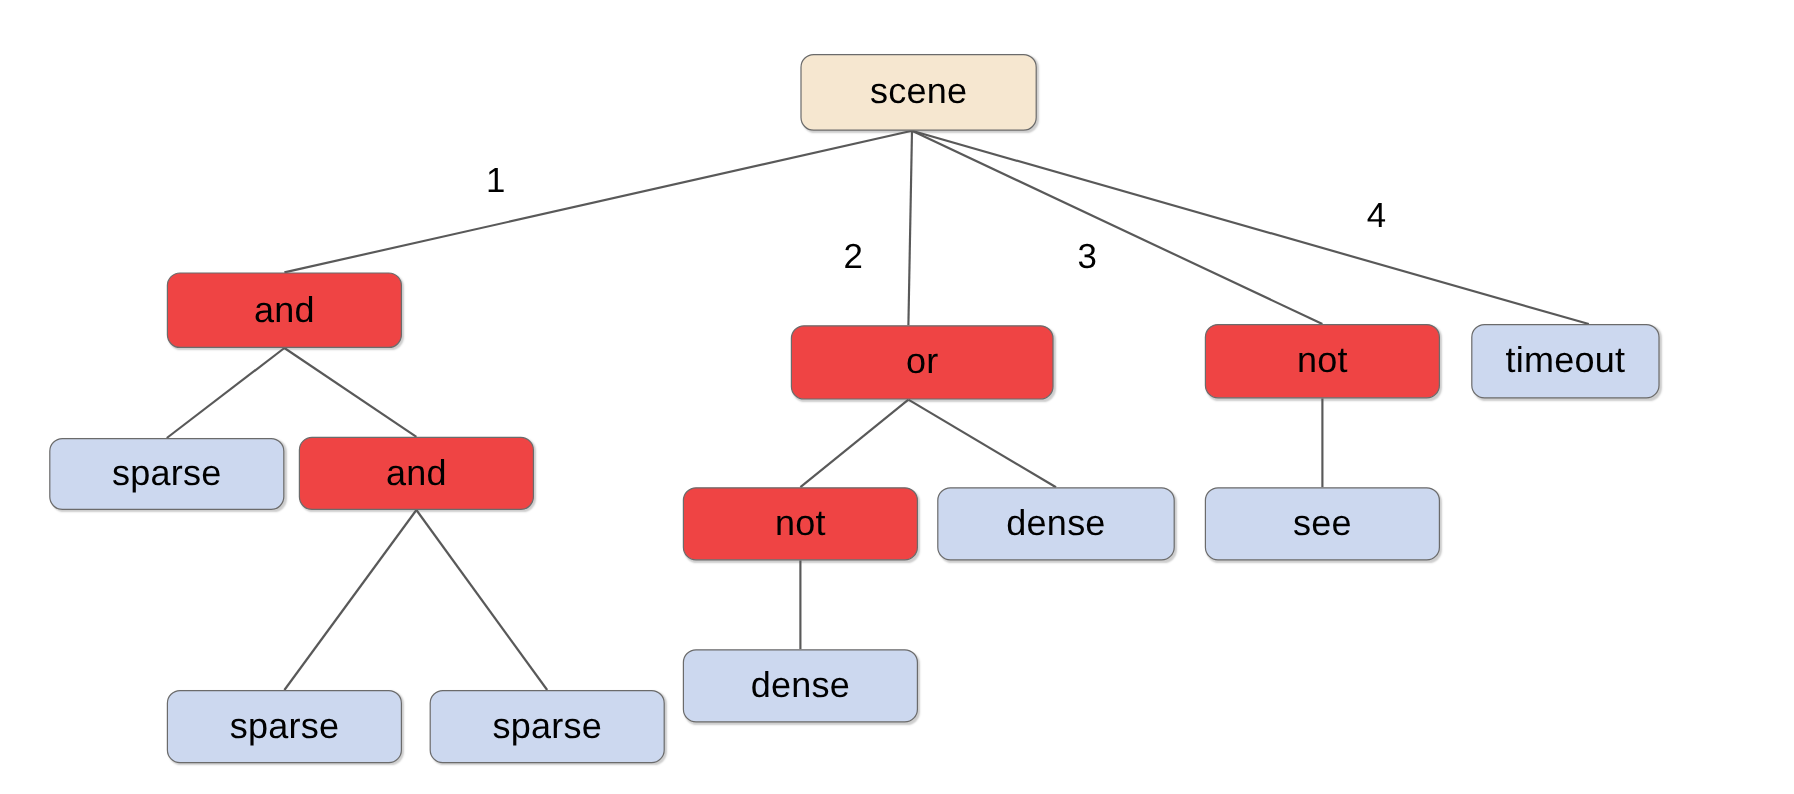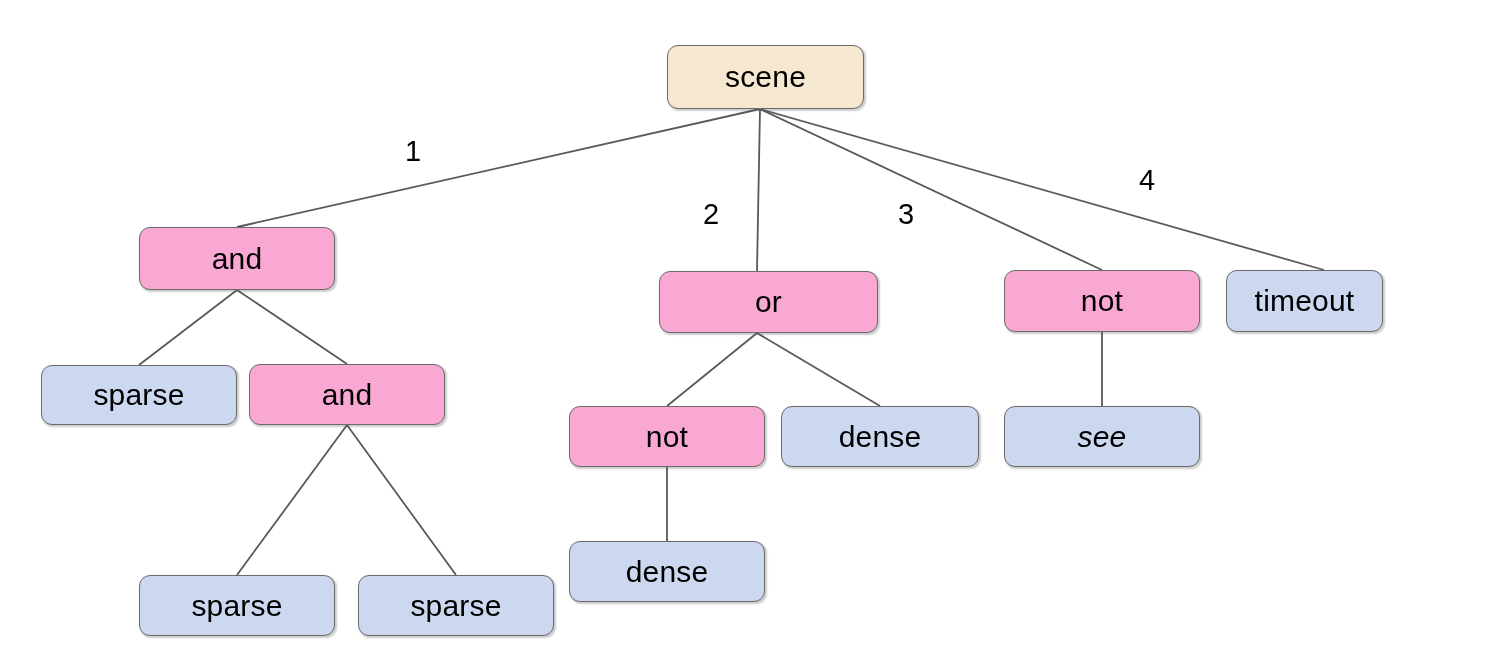--- a/index.html
+++ b/index.html
@@ -32,21 +32,21 @@
     align-items: center;
     justify-content: center;
     color: #000000;
     font-size: 30px;
     line-height: 1;
     letter-spacing: 0.2px;
     box-shadow: 1.5px 1.5px 1.5px rgba(90,90,90,0.30);
     white-space: nowrap;
   }
   .node.root   { background: #f6e7d0; border-color: #6b6b6b; }
-  .node.op     { background: #f9a8d4; border-color: #6b6b6b; }
+  .node.op     { background: #ef4444; border-color: #6b6b6b; }
   .node.leaf   { background: #ccd8ef; border-color: #6b6b6b; }
   .edge-label {
     position: absolute;
     color: #000000;
     font-size: 29px;
     line-height: 1;
     user-select: none;
   }
 </style>
 </head>
@@ -88,21 +88,21 @@
       </div>
       <div class="node op" style="left: 249px; top: 364px; width: 196px; height: 61px;">
         <span>and</span>
       </div>
       <div class="node op" style="left: 569px; top: 406px; width: 196px; height: 61px;">
         <span>not</span>
       </div>
       <div class="node leaf" style="left: 781px; top: 406px; width: 198px; height: 61px;">
         <span>dense</span>
       </div>
-      <div class="node leaf" style="left: 1004px; top: 406px; width: 196px; height: 61px; font-style: italic;">
+      <div class="node leaf" style="left: 1004px; top: 406px; width: 196px; height: 61px;">
         <span>see</span>
       </div>
       <div class="node leaf" style="left: 569px; top: 541px; width: 196px; height: 61px;">
         <span>dense</span>
       </div>
       <div class="node leaf" style="left: 139px; top: 575px; width: 196px; height: 61px;">
         <span>sparse</span>
       </div>
       <div class="node leaf" style="left: 358px; top: 575px; width: 196px; height: 61px;">
         <span>sparse</span>

